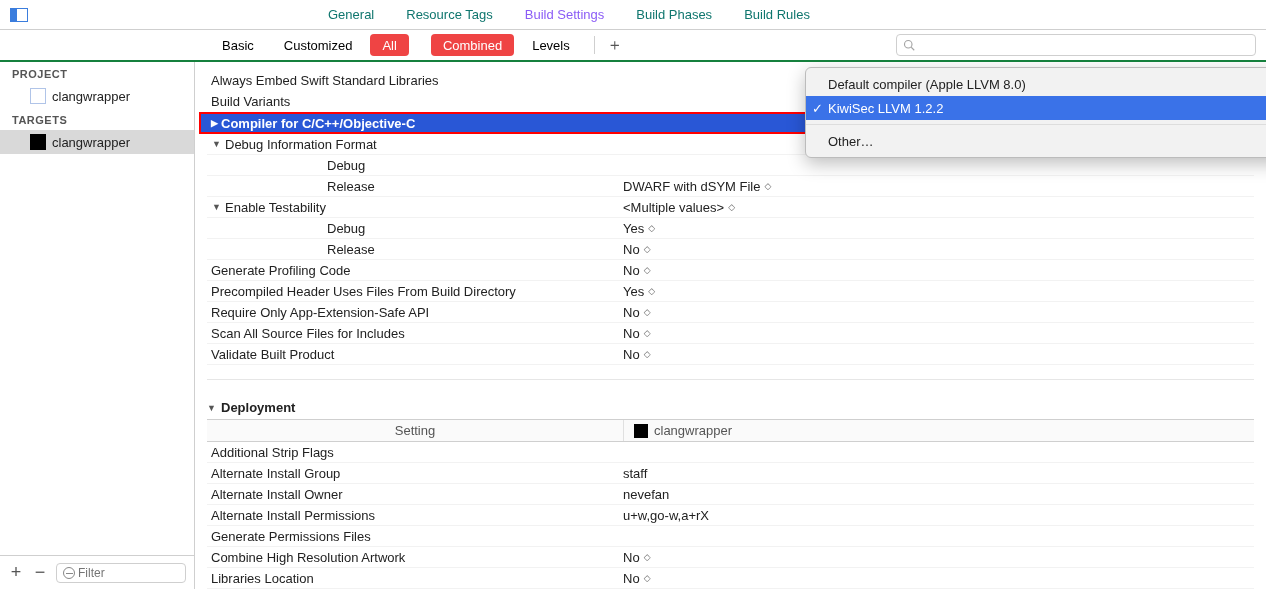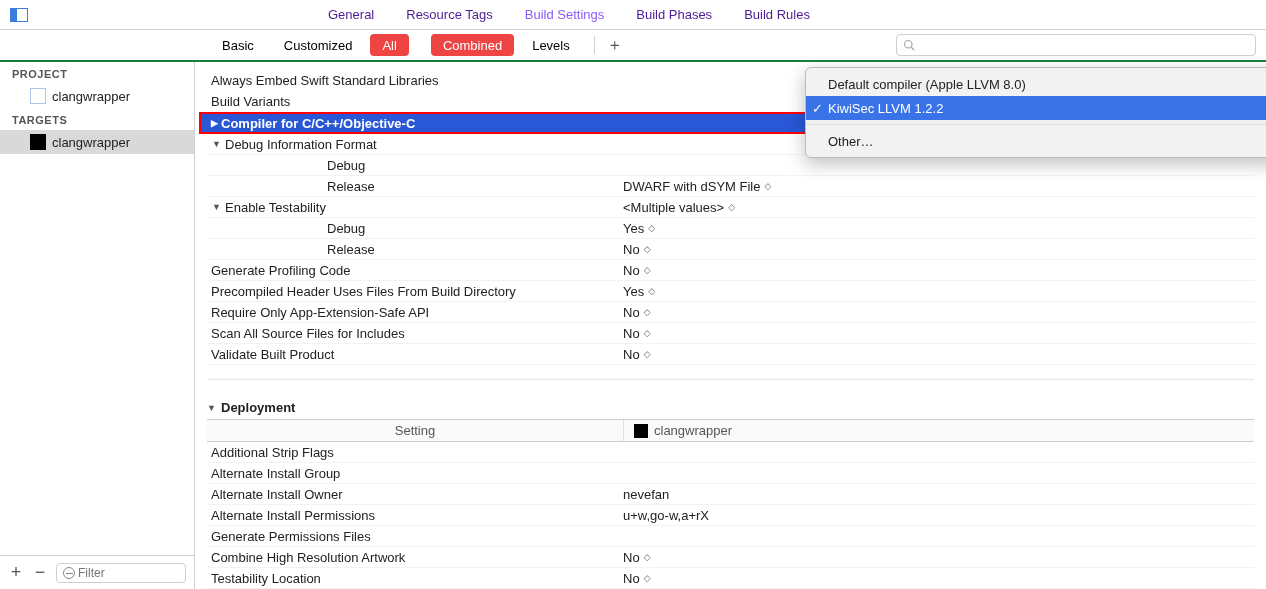--- a/index.html
+++ b/index.html
@@ -3,21 +3,21 @@
 <meta charset="utf-8">
 <style>
 * { box-sizing: border-box; margin: 0; padding: 0; font-family: -apple-system, "Helvetica Neue", Arial, sans-serif; }
 body { width: 1266px; height: 589px; background: #fff; color: #222; font-size: 13px; overflow: hidden; }
 
 .topbar { display: flex; align-items: center; height: 30px; border-bottom: 1px solid #cfcfcf; padding: 0 6px; }
 .panel-toggle { width: 18px; height: 14px; border: 1px solid #3b7ddd; display: flex; margin-left: 4px; margin-right: 300px; }
 .panel-toggle .left { width: 6px; background: #3b7ddd; }
 .panel-toggle .right { flex: 1; }
 .tabs { display: flex; gap: 32px; align-items: center; }
-.tab { cursor: pointer; font-size: 13px; color: #4c1d95; }
+.tab { cursor: pointer; font-size: 13px; color: #0f766e; }
 .tab.active { color: #8b5cf6; }
 
 .filterbar { display: flex; align-items: center; height: 32px; padding: 4px 8px 4px 210px; gap: 6px; border-bottom: 2px solid #15803d; position: relative; }
 .filterbtn { height: 22px; padding: 0 12px; border-radius: 4px; border: none; background: transparent; font-size: 13px; cursor: pointer; }
 .filterbtn.active { background: #ef4444; color: #fff; }
 .filterbar .gap { width: 10px; }
 .filterbar .divider { width: 1px; height: 18px; background: #cfcfcf; margin: 0 6px; }
 .plus-icon { font-size: 16px; color: #555; cursor: pointer; }
 .search { position: absolute; right: 10px; width: 360px; height: 22px; border: 1px solid #cfcfcf; border-radius: 4px; display: flex; align-items: center; padding: 0 6px; }
 .search svg { width: 12px; height: 12px; opacity: .6; }
@@ -246,20 +246,23 @@
     </div>
     <div class="setting-row">
         <div class="setting-label">
           <span>Additional Strip Flags</span>
         </div>
       </div>
     <div class="setting-row">
         <div class="setting-label">
           <span>Alternate Install Group</span>
         </div>
+        <div class="setting-value">
+          <span>staff</span>
+        </div>
       </div>
     <div class="setting-row">
         <div class="setting-label">
           <span>Alternate Install Owner</span>
         </div>
         <div class="setting-value">
           <span>nevefan</span>
         </div>
       </div>
     <div class="setting-row">
@@ -279,21 +282,21 @@
         <div class="setting-label">
           <span>Combine High Resolution Artwork</span>
         </div>
         <div class="setting-value">
           <span>No</span>
           <span class="stepper">◇</span>
         </div>
       </div>
     <div class="setting-row">
         <div class="setting-label">
-          <span>Testability Location</span>
+          <span>Libraries Location</span>
         </div>
         <div class="setting-value">
           <span>No</span>
           <span class="stepper">◇</span>
         </div>
       </div>
 
     <div class="dropdown">
       <div class="dd-item">Default compiler (Apple LLVM 8.0)</div>
       <div class="dd-item selected">

